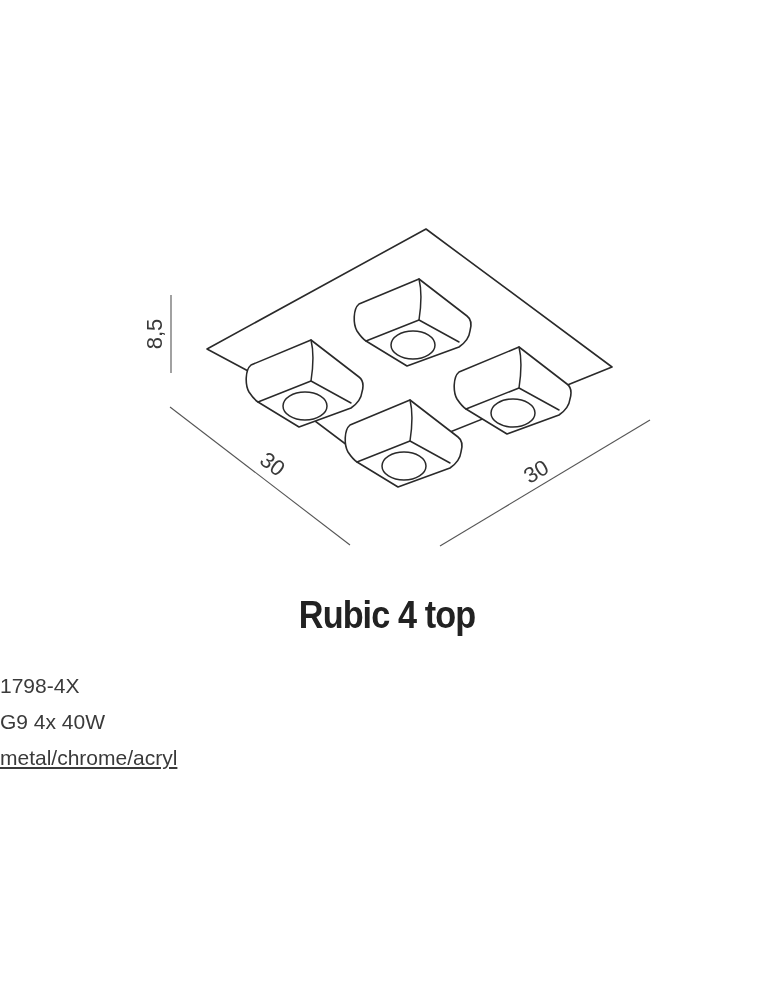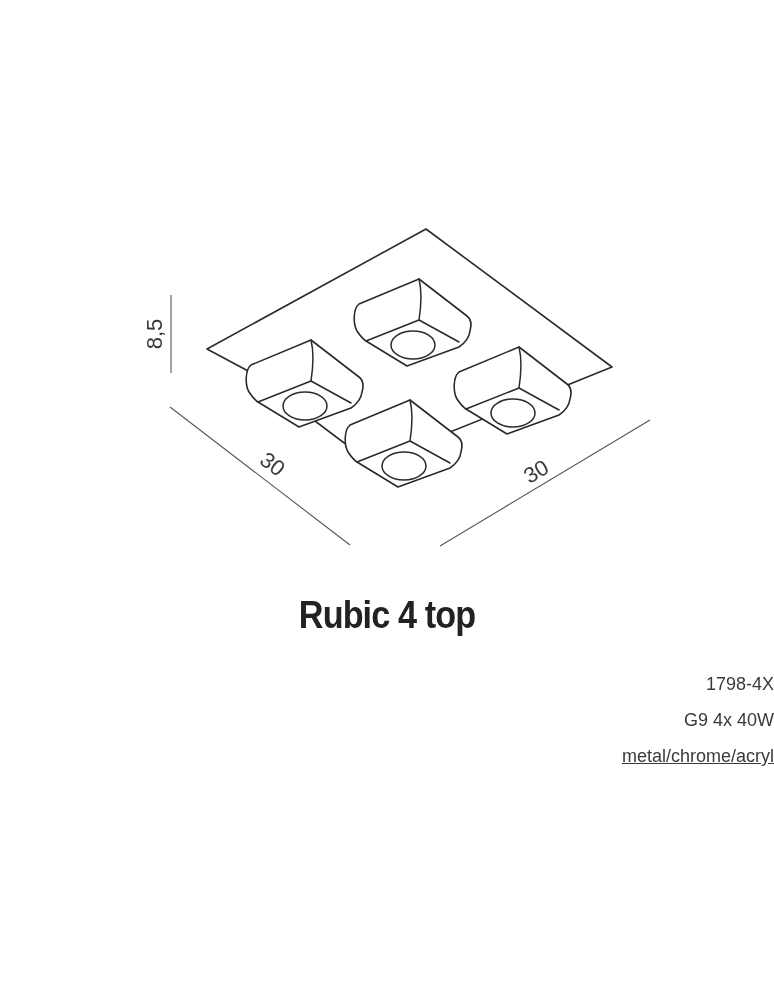--- a/index.html
+++ b/index.html
@@ -3,21 +3,21 @@
 <meta charset="utf-8">
 <style>
   html, body { margin: 0; padding: 0; background: #ffffff; }
   body { width: 774px; height: 1000px; position: relative; overflow: hidden; font-family: "Liberation Sans", sans-serif; }
   #drawing { position: absolute; left: 0; top: 0; width: 774px; height: 600px; }
   .outline { fill: #ffffff; stroke: #2a2a2a; stroke-width: 1.6; stroke-linejoin: round; stroke-linecap: round; }
   .thin { fill: none; stroke: #2a2a2a; stroke-width: 1.5; stroke-linecap: round; stroke-linejoin: round; }
   .dimline { stroke: #555555; stroke-width: 1.1; fill: none; }
   .dimtext { font-family: "Liberation Sans", sans-serif; font-size: 22px; fill: #3a3a3a; }
   .title { position: absolute; left: 0; width: 774px; top: 594px; text-align: center; font-family: "Liberation Sans", sans-serif; font-weight: bold; font-size: 38px; color: #222222; letter-spacing: -1px; transform: scaleX(0.9); }
-  .spec { position: absolute; left: 0; width: 774px; text-align: right; font-family: "Liberation Sans", sans-serif; font-size: 18px; color: #3a3a3a; }
+  .spec { position: absolute; left: 0; width: 774px; text-align: left; font-family: "Liberation Sans", sans-serif; font-size: 21px; color: #3a3a3a; }
   #spec-code { top: 674px; }
   #spec-bulb { top: 710px; }
   #spec-material { top: 746px; text-decoration: underline; }
 </style>
 </head>
 <body>
 
 <svg id="drawing" viewBox="0 0 774 600" xmlns="http://www.w3.org/2000/svg">
   <defs>
     <g id="cup">

